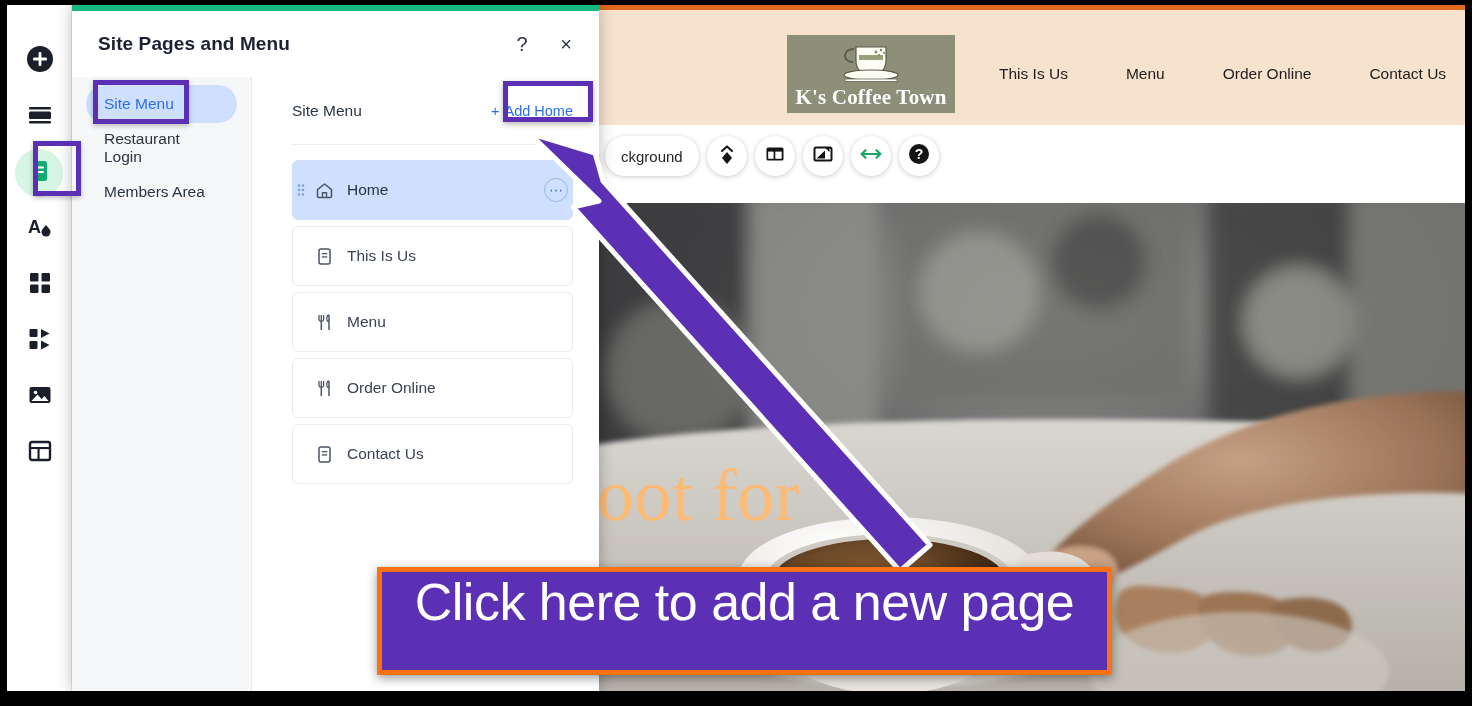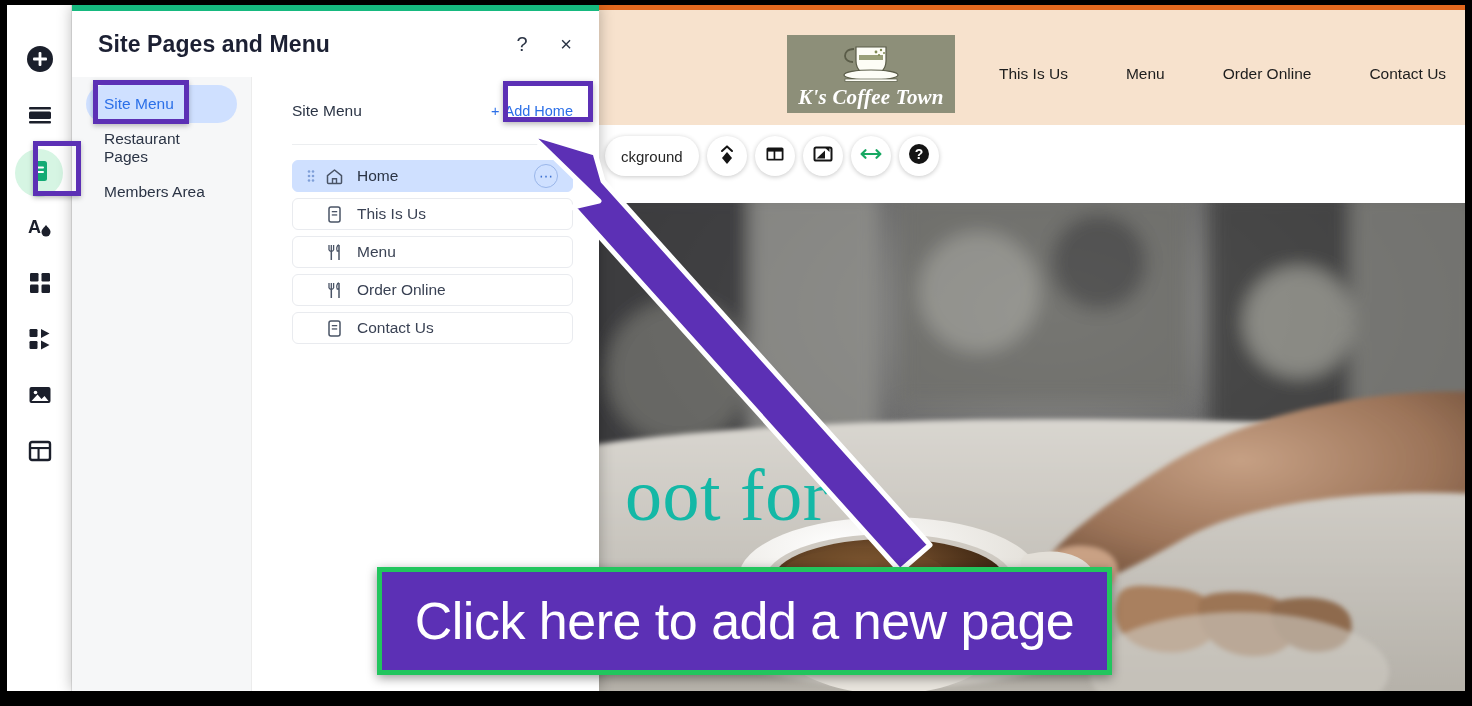--- a/index.html
+++ b/index.html
@@ -73,21 +73,21 @@
   }
   #dialog-header {
     height: 66px;
     display: flex;
     align-items: center;
     padding: 0 20px 0 26px;
     background: #fff;
     flex: 0 0 auto;
   }
   #dialog-title {
-    font-size: 23px;
+    font-size: 19px;
     font-weight: bold;
     color: #1c2033;
     letter-spacing: .1px;
   }
   #dialog-actions {
     margin-left: auto;
     display: flex;
     align-items: center;
     gap: 18px;
   }
@@ -171,27 +171,27 @@
     left: 496px; top: 76px;
     width: 90px; height: 41px;
     border: 5px solid #5c30b5;
     z-index: 45;
     box-shadow: 0 2px 6px rgba(0,0,0,.3);
     background: rgba(255,255,255,0);
   }
 
   #pages-list { padding-top: 15px; }
   .page-row {
-    height: 32px;
+    height: 60px;
     margin-bottom: 6px;
     border: 1px solid #e9ebef;
     border-radius: 6px;
     display: flex;
     align-items: center;
-    padding: 0 14px;
+    padding: 0 4px;
     font-size: 15.5px;
     color: #3a4254;
     background: #fff;
     cursor: pointer;
     position: relative;
   }
   .page-row.selected {
     background: #cfe0ff;
     border-color: #cfe0ff;
     color: #2b3445;
@@ -239,21 +239,20 @@
   #logo {
     margin-left: 780px;
     width: 168px; height: 78px;
     background: #8d8f79;
     display: flex;
     flex-direction: column;
     align-items: center;
     justify-content: flex-end;
     padding-bottom: 3px;
     position: relative;
-    font-style: italic;
   }
   #logo-cup { position: absolute; top: 4px; left: 50%; transform: translateX(-50%); }
   #logo-text {
     color: #ffffff;
     font-family: "Liberation Serif", serif;
     font-size: 21px;
     font-weight: bold;
     letter-spacing: .2px;
   }
   #site-nav {
@@ -313,44 +312,43 @@
     overflow: hidden;
     background: #3a3a38;
   }
   #hero svg { display:block; width: 100%; height: 100%; }
   #hero-text {
     position: absolute;
     left: -2px;
     top: 250px;
     font-family: "Liberation Serif", serif;
     font-size: 74px;
-    color: #14b8a6;
+    color: #fdba74;
     white-space: nowrap;
     letter-spacing: .5px;
-    margin-left: 28px;
   }
 
   
   #arrow-layer {
     position: absolute;
     left: 0; top: 0; right: 0; bottom: 0;
     z-index: 60;
     pointer-events: none;
   }
 
   
   #caption {
     position: absolute;
     left: 370px; top: 562px;
     width: 735px; height: 108px;
     background: #5c30b5;
-    border: 5px solid #22c55e;
+    border: 5px solid #f97316;
     box-shadow: 0 3px 10px rgba(0,0,0,.4);
     display: flex;
-    align-items: center;
+    align-items: flex-start;
     justify-content: center;
     z-index: 70;
   }
   #caption-text {
     color: #ffffff;
     font-size: 52px;
     letter-spacing: -.5px;
     white-space: nowrap;
     font-family: "Liberation Sans", sans-serif;
   }
@@ -618,21 +616,21 @@
         </div>
       </div>
 
       <div id="dialog-body">
 
         <div id="dialog-nav">
           <div class="nav-item active">
             <span>Site Menu</span>
           </div>
           <div class="nav-item">
-            <span>Restaurant Pages</span>
+            <span>Restaurant Login</span>
           </div>
           <div class="nav-item">
             <span>Members Area</span>
           </div>
         </div>
 
         <div id="pages-panel">
           <div id="pages-head">
             <span id="pages-head-title">Site Menu</span>
             <button id="add-page-btn">

